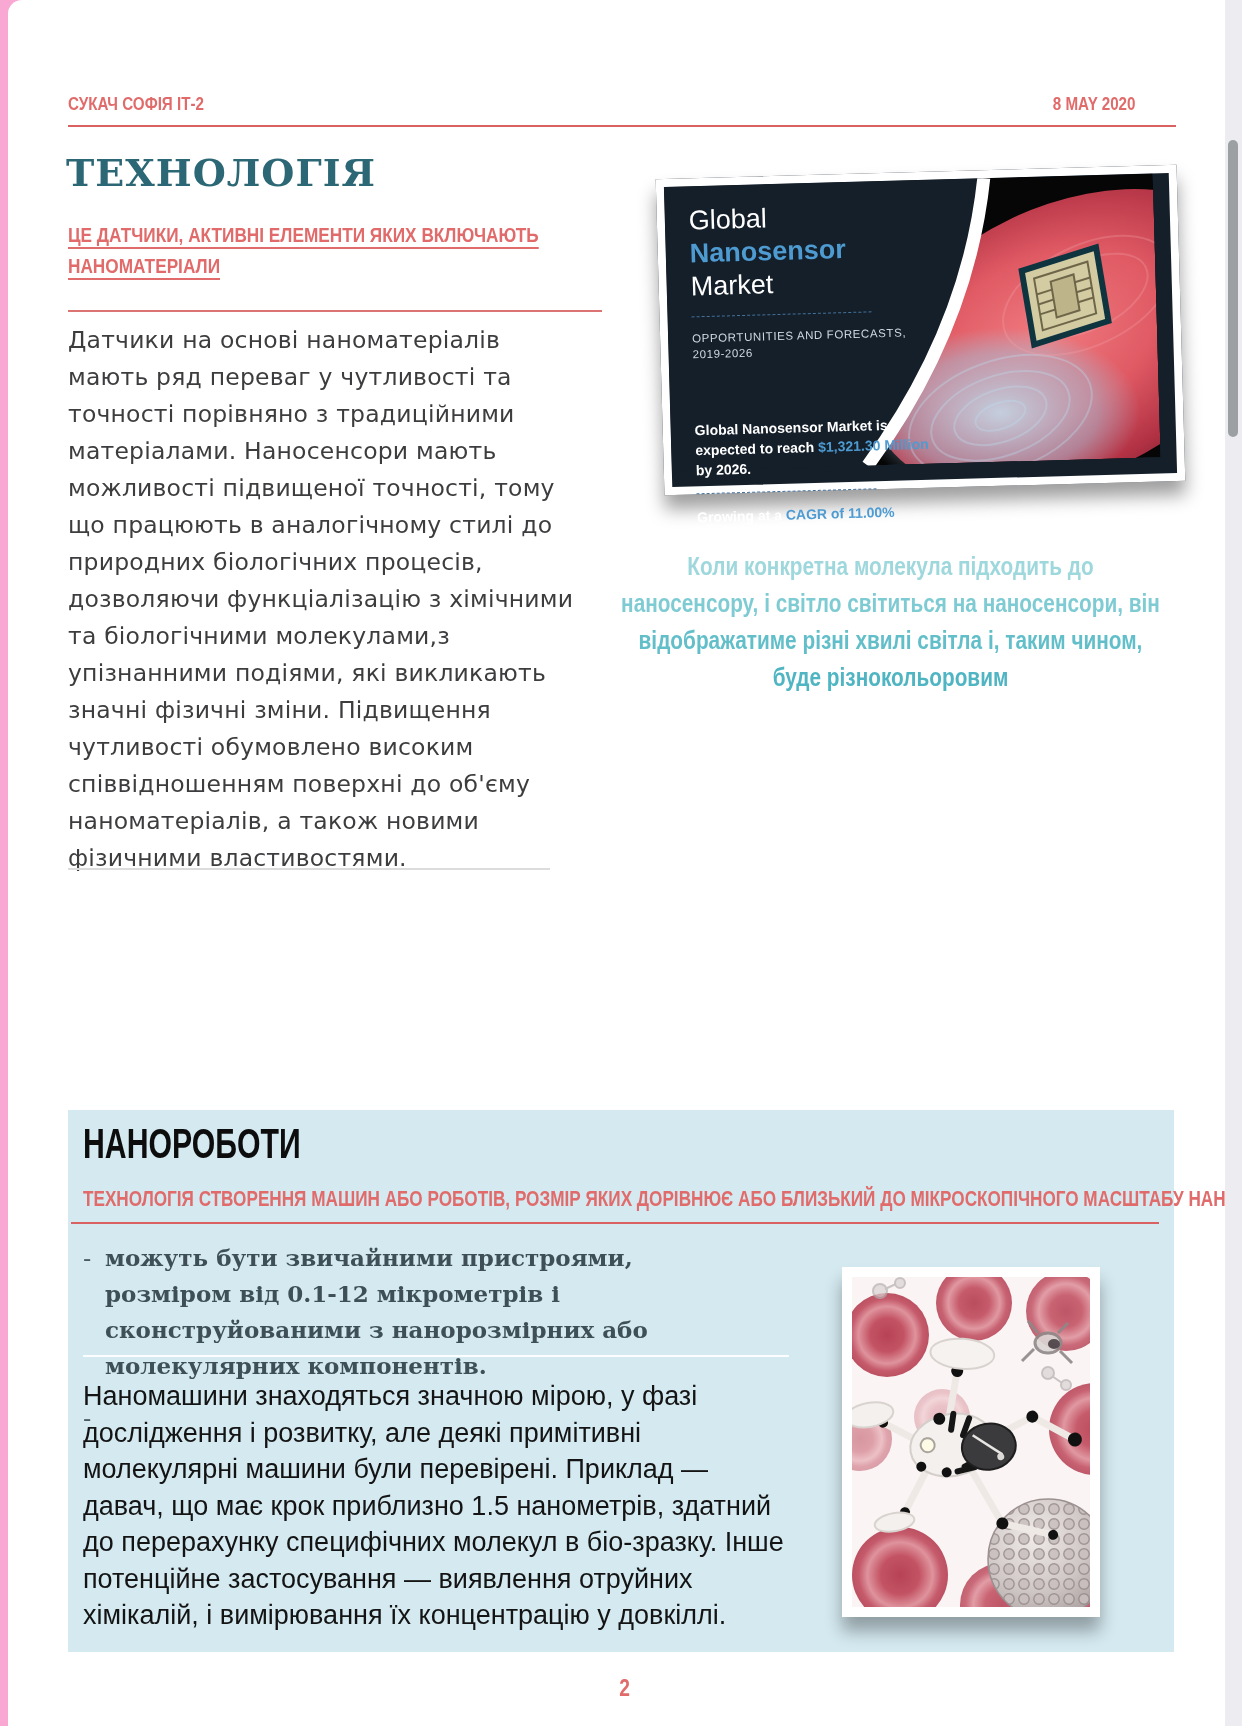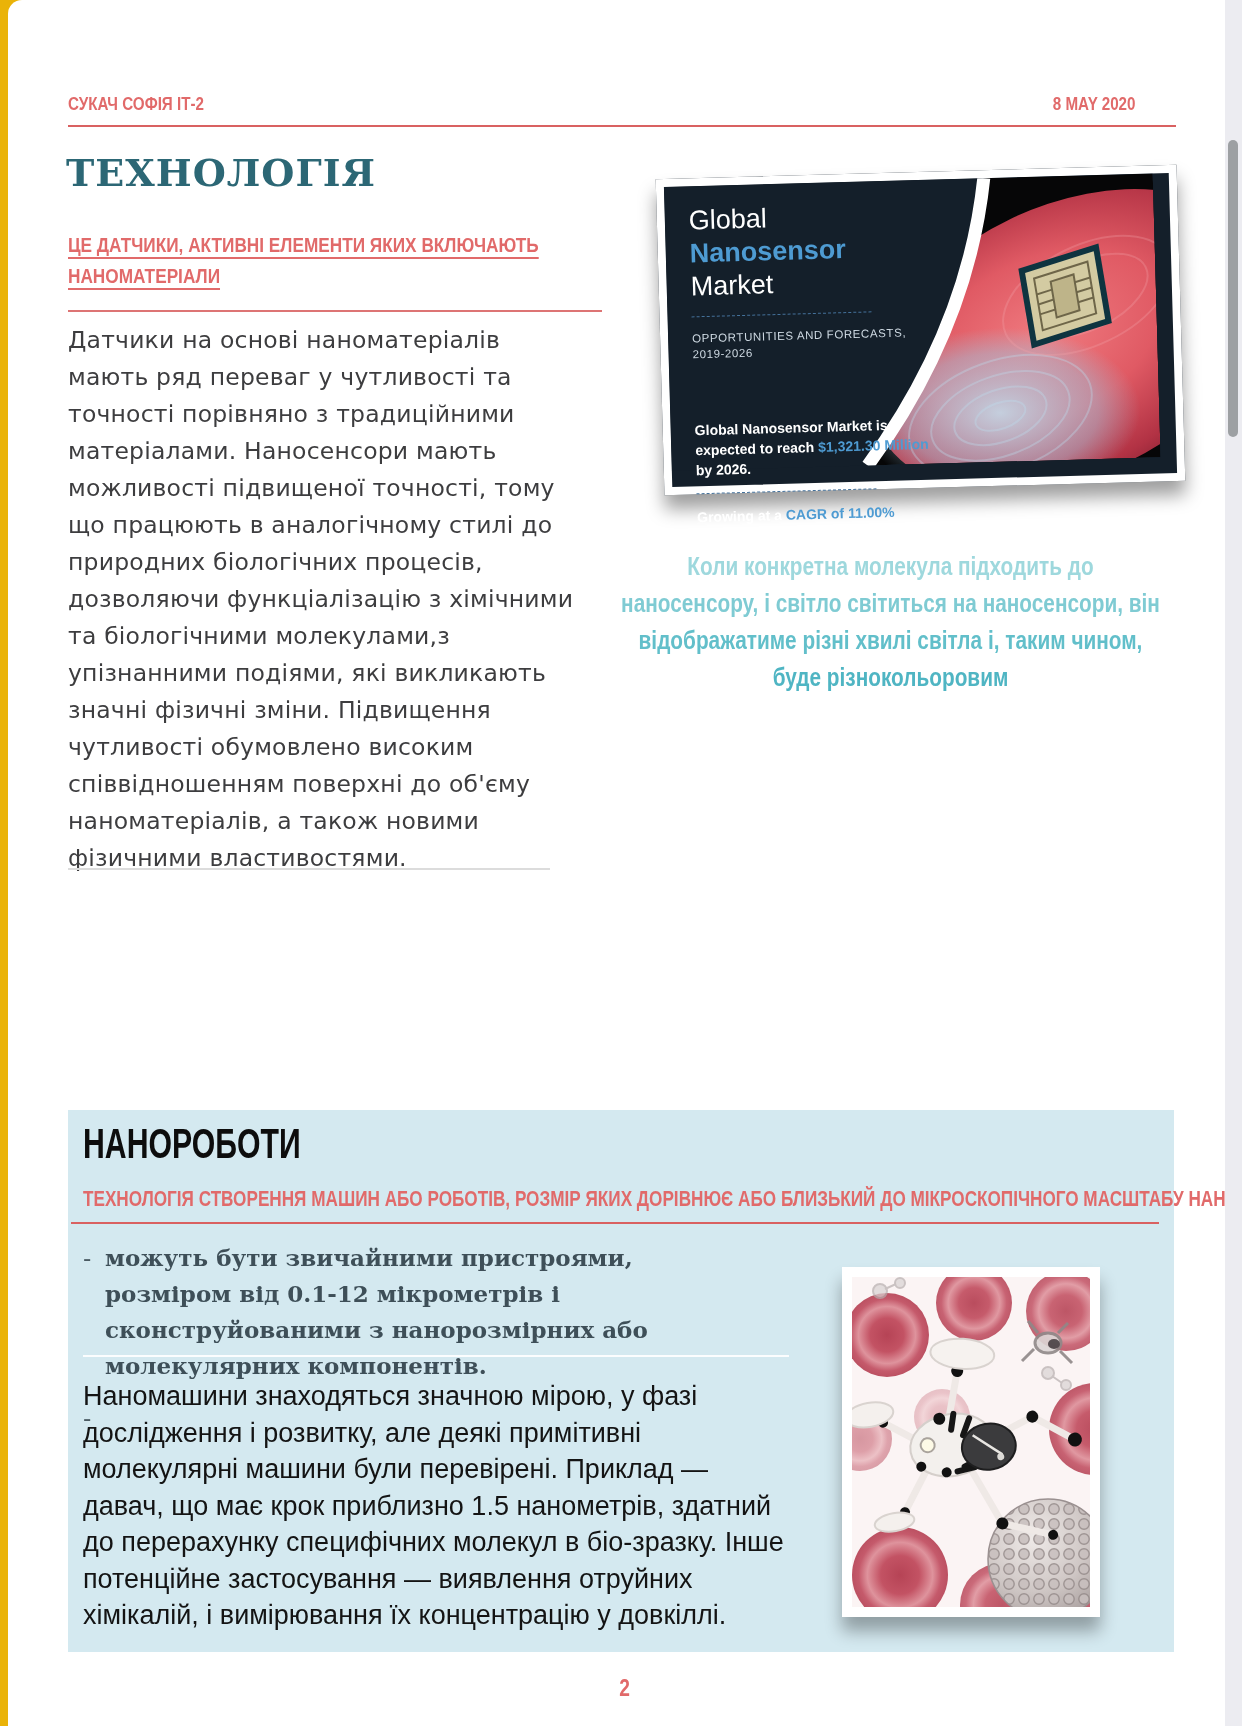--- a/index.html
+++ b/index.html
@@ -1,29 +1,29 @@
 <!DOCTYPE html>
 <html><head>
 <meta charset="utf-8">
 <style>
   html,body{margin:0;padding:0;}
   body{background:#e3e3e9;font-family:"Liberation Sans",sans-serif;}
-  .canvas{position:relative;width:1242px;height:1726px;overflow:hidden;background:#eab308;}
+  .canvas{position:relative;width:1242px;height:1726px;overflow:hidden;background:#f9a8d4;}
   .page{position:absolute;left:8px;top:0;width:1217px;height:1726px;background:#ffffff;border-top-left-radius:14px;}
   .abs{position:absolute;}
   .cond{display:inline-block;transform:scaleX(0.8);transform-origin:left center;white-space:nowrap;}
   .cond-c{display:block;transform:scaleX(0.8);transform-origin:center top;}
   
   .hdr-author{left:60px;top:93px;font-size:19px;font-weight:bold;color:#e16a6a;}
   .hdr-date{left:760px;top:93px;width:368px;text-align:right;font-size:19px;font-weight:bold;color:#e16a6a;}
   .hdr-date .cond{transform-origin:right center;}
   .hdr-line{left:60px;top:125px;width:1108px;height:2px;background:#d96161;}
   
   .ns-title{left:58px;top:150px;font-family:"DejaVu Serif",serif;font-weight:bold;font-size:38px;letter-spacing:1px;color:#2c6775;}
-  .ns-sub{left:60px;top:219px;width:640px;font-size:21px;font-weight:bold;color:#e16a6a;line-height:31px;margin-top:10px;}
+  .ns-sub{left:60px;top:219px;width:640px;font-size:21px;font-weight:bold;color:#e16a6a;line-height:31px;}
   .ns-sub .inner{display:block;width:640px;transform:scaleX(0.82);transform-origin:left top;text-decoration:underline;text-underline-offset:5px;text-decoration-thickness:1.5px;}
   .ns-redline{left:60px;top:310px;width:534px;height:2px;background:#dd7474;}
   .ns-body{left:60px;top:322px;width:512px;font-family:"DejaVu Sans",sans-serif;font-size:23.5px;line-height:37px;letter-spacing:0.2px;color:#3d3d3f;}
   .ns-divider{left:60px;top:868px;width:482px;height:2px;background:#dcdcdc;}
   
   .market-card{left:652px;top:172px;width:505px;height:300px;background:#141f2a;border:8px solid #ffffff;box-shadow:0 14px 18px rgba(0,0,0,0.38);transform:rotate(-1.6deg);}
   .market-svg{position:absolute;left:0;top:0;width:489px;height:284px;}
   .market-text{position:absolute;left:24px;top:18px;width:250px;color:#ffffff;}
   .mk-t{font-size:27px;line-height:33px;font-weight:normal;color:#ffffff;}
   .mk-t.blue{font-weight:bold;color:#4e9bd2;}

